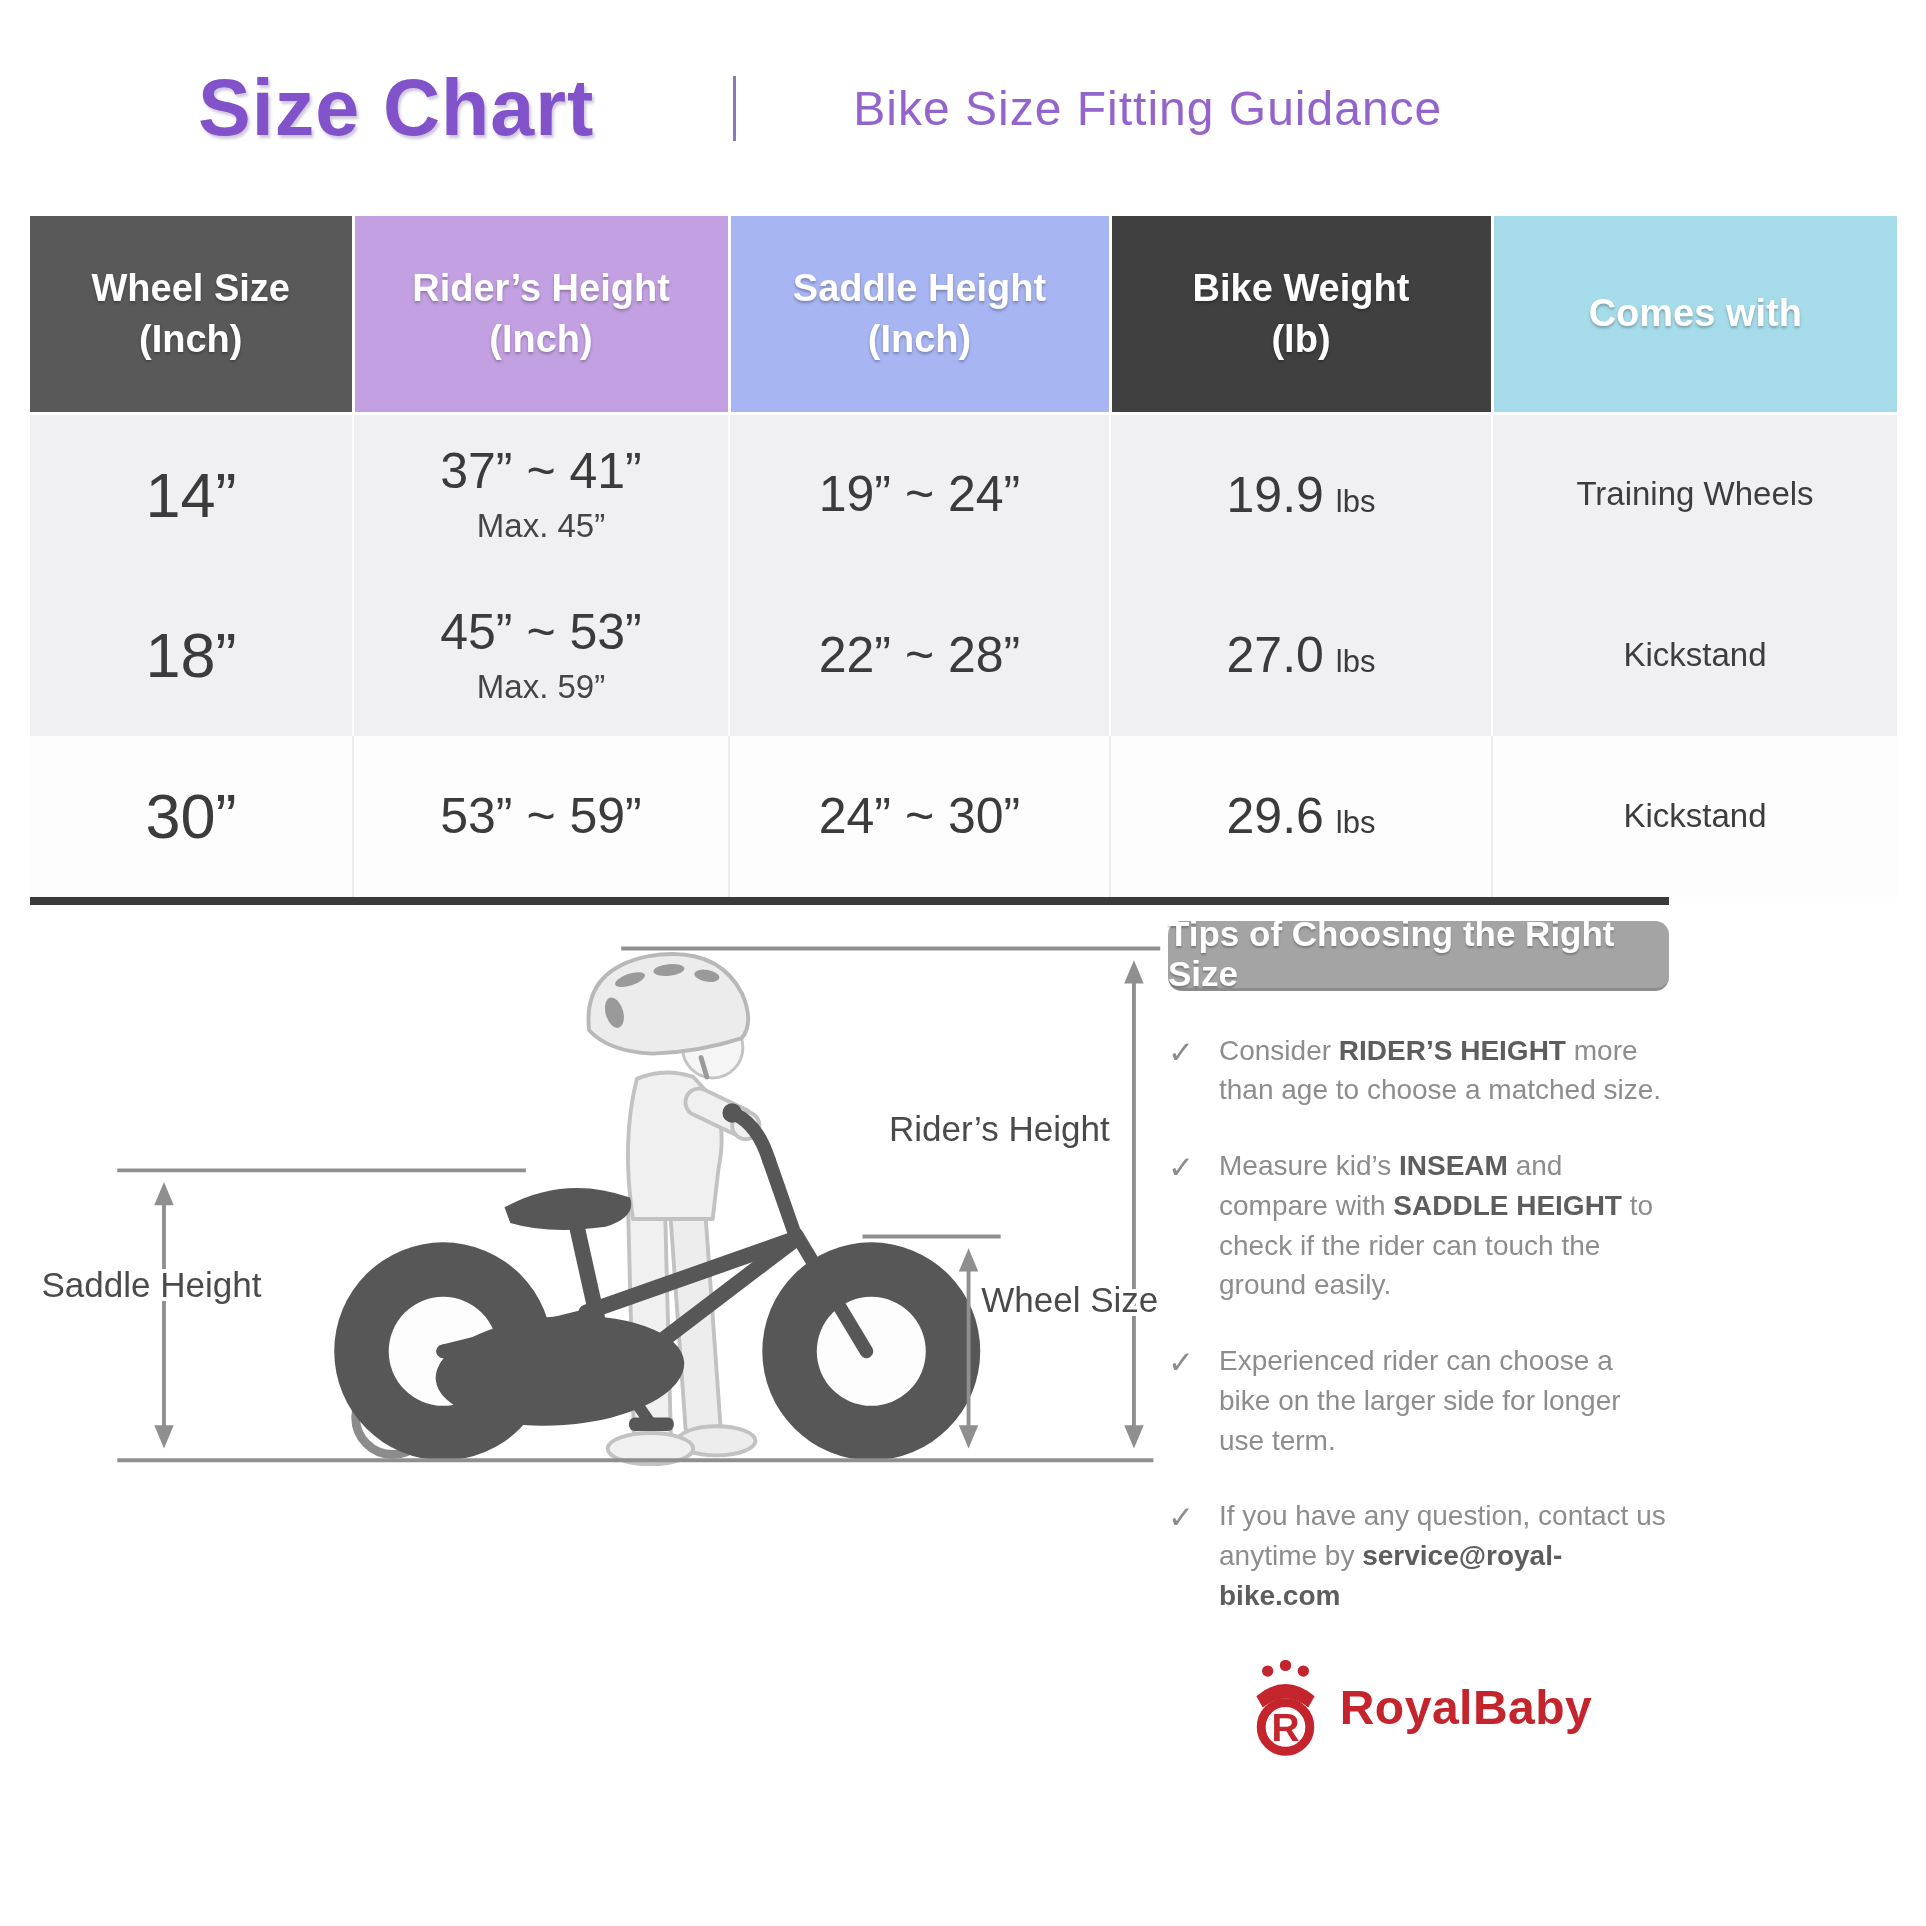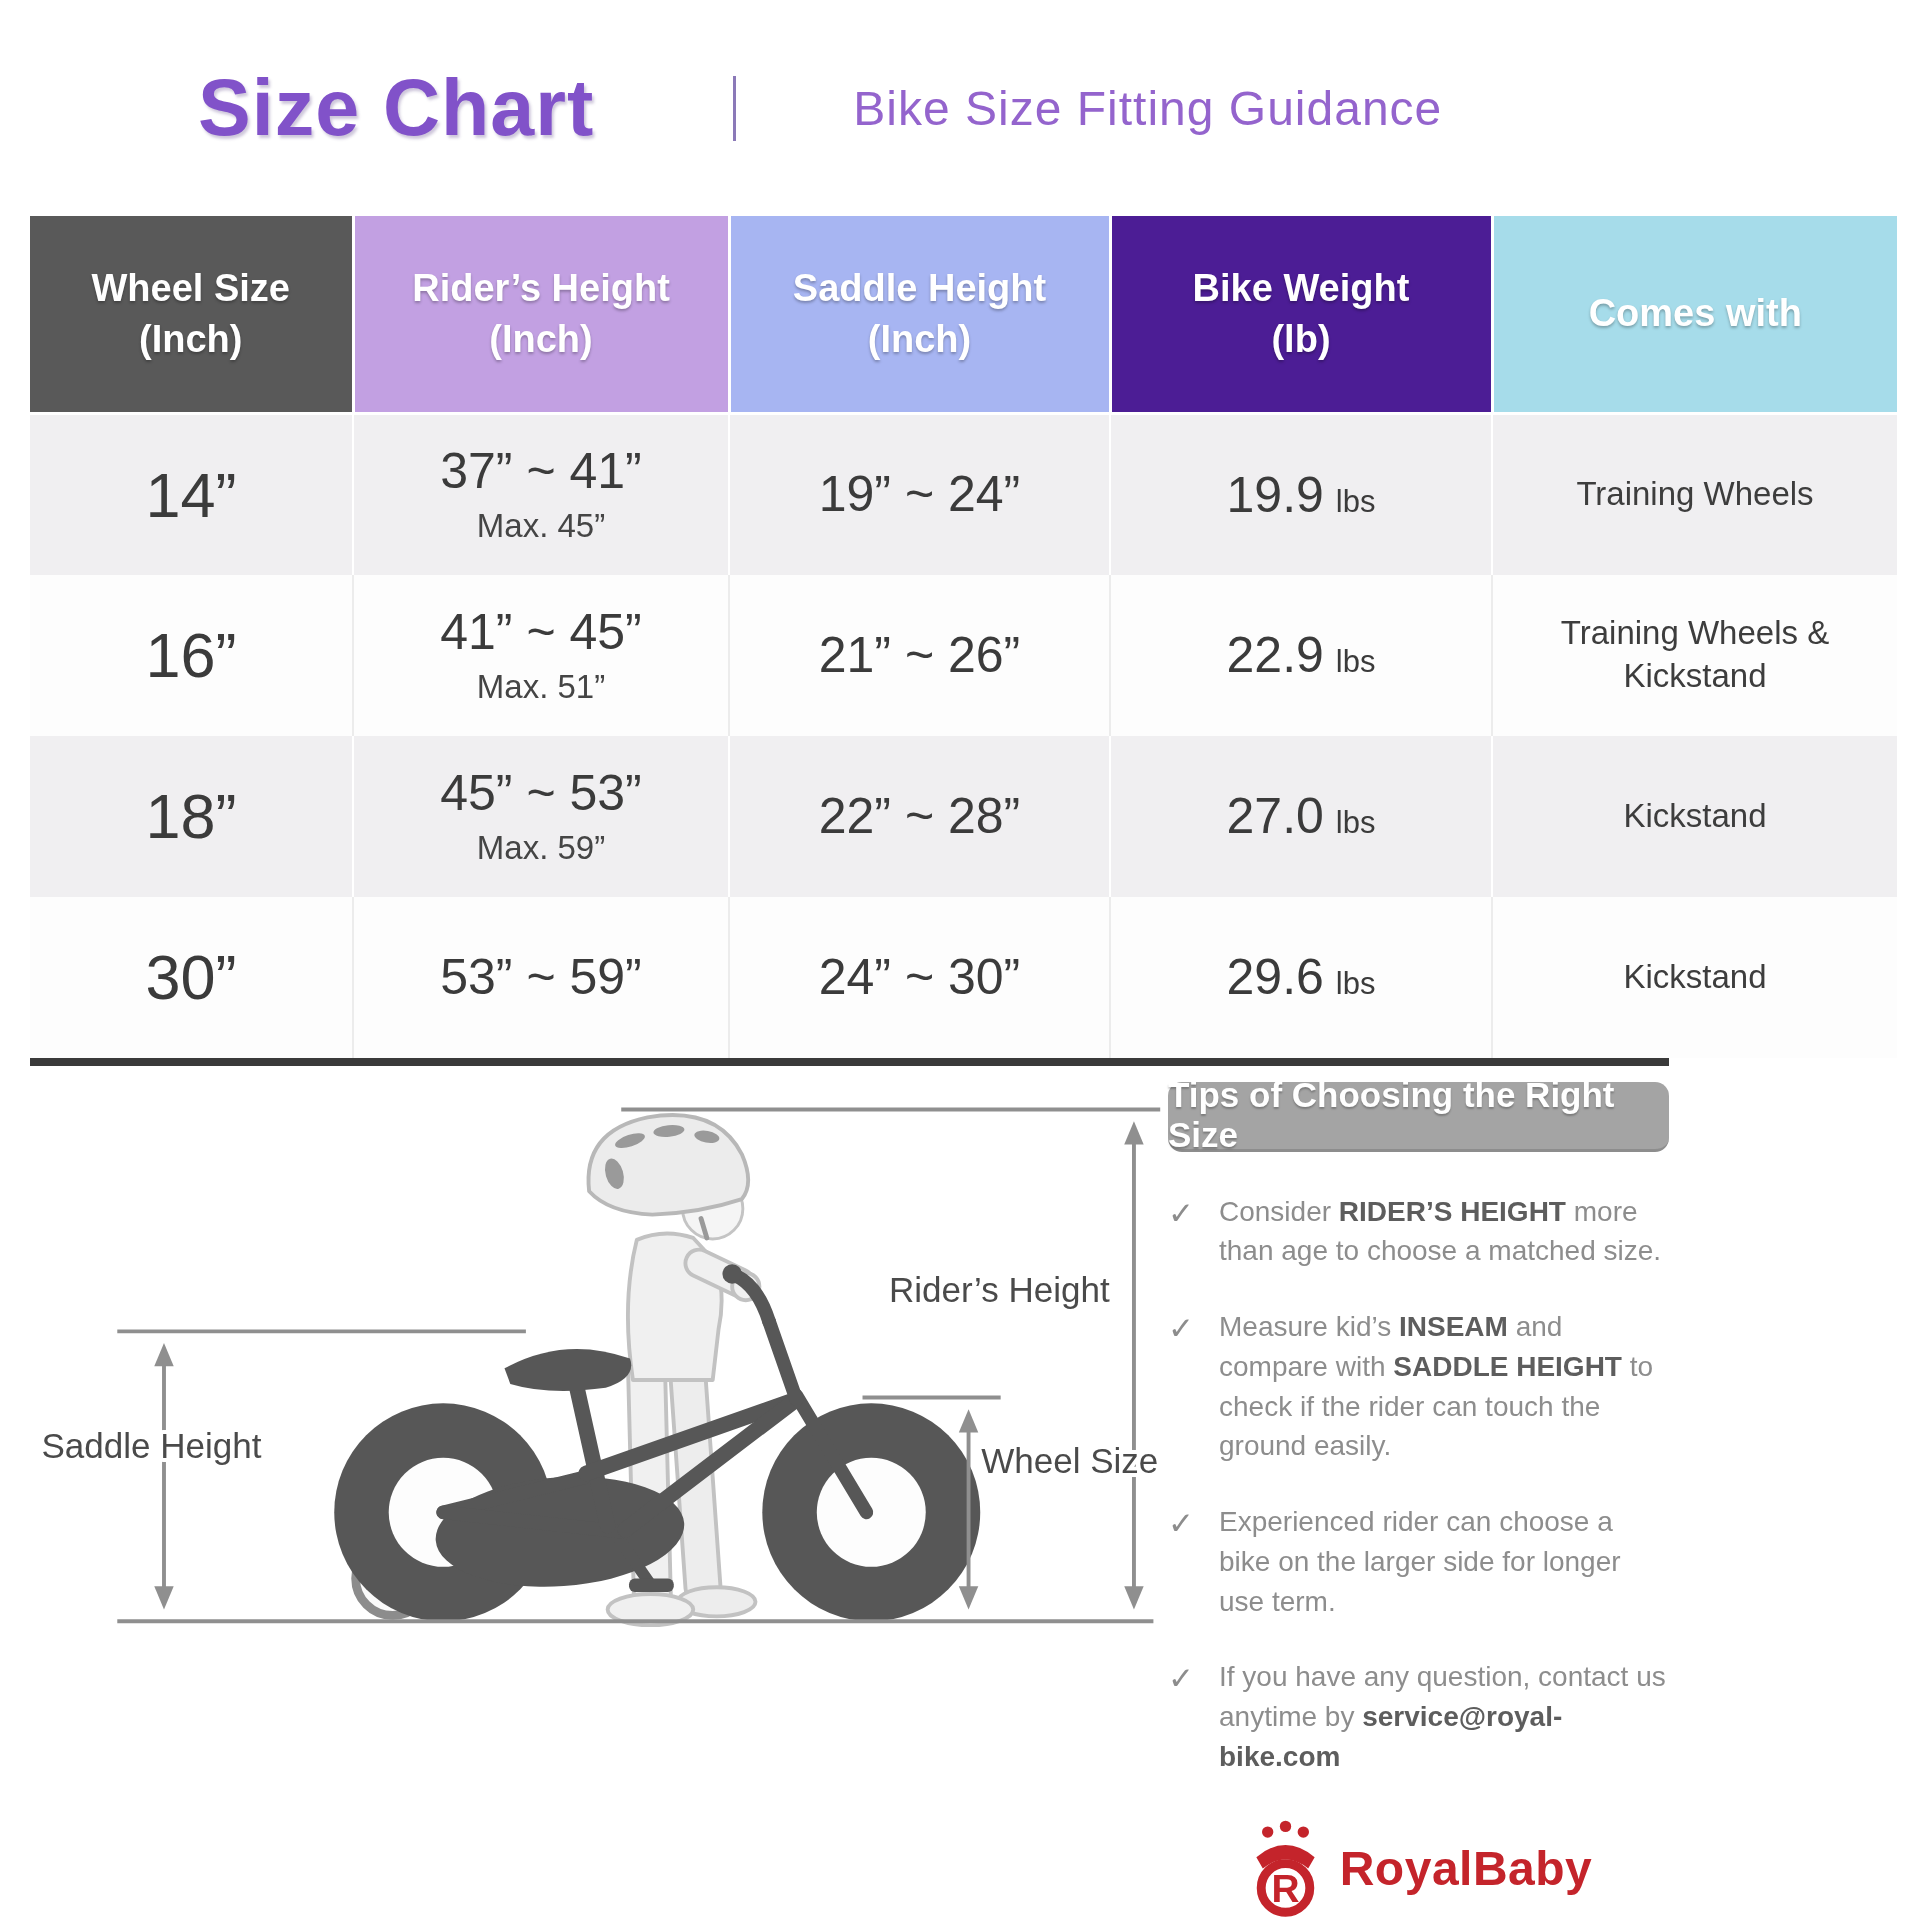--- a/index.html
+++ b/index.html
@@ -96,21 +96,21 @@
           <div>(Inch)</div>
         </th>
         <th class="hcell" style="background: rgb(194, 160, 226);">
           <div>Rider’s Height</div>
           <div>(Inch)</div>
         </th>
         <th class="hcell" style="background: rgb(167, 181, 242);">
           <div>Saddle Height</div>
           <div>(Inch)</div>
         </th>
-        <th class="hcell" style="background: #4c1d95;">
+        <th class="hcell" style="background: #404040;">
           <div>Bike Weight</div>
           <div>(lb)</div>
         </th>
         <th class="hcell" style="background: rgb(166, 220, 234);">
           <div>Comes with</div>
         </th>
       </tr>
     </thead>
     <tbody>
       <tr class="row row-gray">
@@ -121,37 +121,20 @@
           </td>
         <td><span class="range">19” ~ 24”</span></td>
         <td>
             <div class="wcell">
               <span class="wnum">19.9</span>
               <span class="wunit">lbs</span>
             </div>
           </td>
         <td>
             <div class="comes">Training Wheels</div>
-          </td>
-      </tr>
-      <tr class="row row-white">
-        <td><span class="wheel-num">16”</span></td>
-        <td>
-            <div class="range">41” ~ 45”</div>
-            <div class="maxsub">Max. 51”</div>
-          </td>
-        <td><span class="range">21” ~ 26”</span></td>
-        <td>
-            <div class="wcell">
-              <span class="wnum">22.9</span>
-              <span class="wunit">lbs</span>
-            </div>
-          </td>
-        <td>
-            <div class="comes">Training Wheels &amp; Kickstand</div>
           </td>
       </tr>
       <tr class="row row-gray">
         <td><span class="wheel-num">18”</span></td>
         <td>
             <div class="range">45” ~ 53”</div>
             <div class="maxsub">Max. 59”</div>
           </td>
         <td><span class="range">22” ~ 28”</span></td>
         <td>

